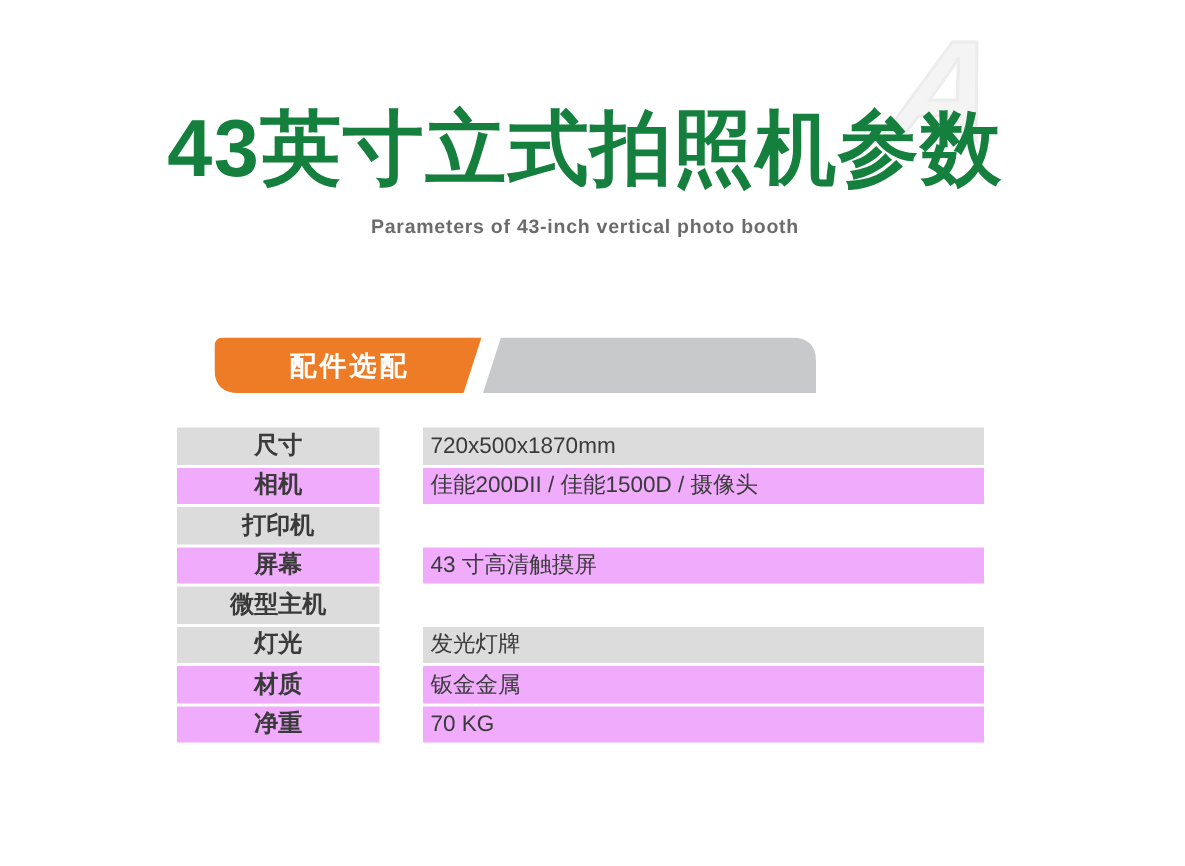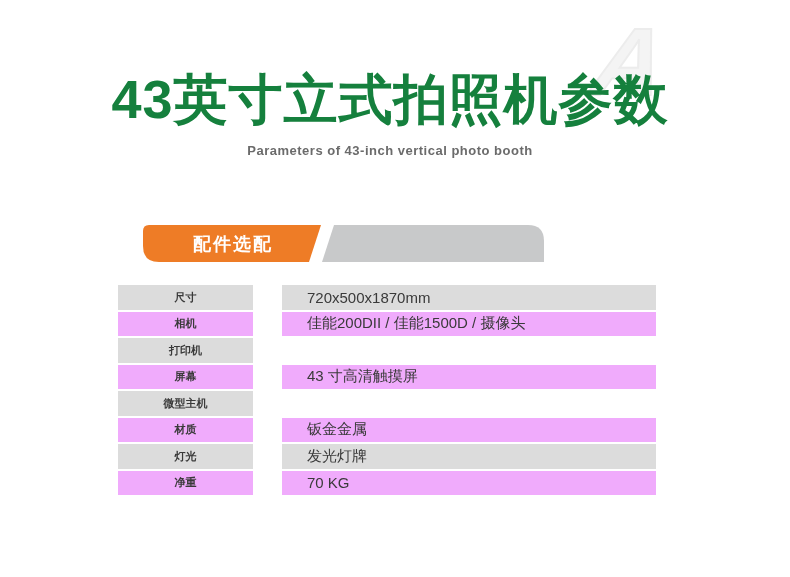--- a/index.html
+++ b/index.html
@@ -38,24 +38,24 @@
     cursor:pointer;
   }
   .tab-label.orange{ left:0; width:180px; color:#ffffff; }
   .tab-label.gray{ left:179px; width:222px; color:#1f1f1f; }
 
   .spec-table{ position:absolute; left:118px; top:285px; width:538px; }
   .row{ display:flex; height:24.5px; margin-bottom:2px; }
   .cell-label{
     width:135px; margin-right:29px;
     display:flex; align-items:center; justify-content:center;
-    font-size:11px; font-weight:600; color:#3a3a3a;
+    font-size:16px; font-weight:600; color:#3a3a3a;
   }
   .cell-value{
-    width:374px; padding-left:25px;
+    width:374px; padding-left:5px;
     display:flex; align-items:center;
     font-size:15px; font-weight:400; color:#3a3a3a;
     white-space:nowrap;
   }
   .row.dark .cell-label, .row.dark .cell-value{ background:#dcdcdc; }
   .row.light .cell-label, .row.light .cell-value{ background:#f0abfc; }
 </style>
 </head>
 <body>
 
@@ -86,27 +86,27 @@
     <div class="row dark">
       <div class="cell-label">打印机</div>
     </div>
     <div class="row light">
       <div class="cell-label">屏幕</div>
       <div class="cell-value">43 寸高清触摸屏</div>
     </div>
     <div class="row dark">
       <div class="cell-label">微型主机</div>
     </div>
+    <div class="row dark">
+      <div class="cell-label">灯光</div>
+      <div class="cell-value">发光灯牌</div>
+    </div>
     <div class="row light">
       <div class="cell-label">材质</div>
       <div class="cell-value">钣金金属</div>
-    </div>
-    <div class="row dark">
-      <div class="cell-label">灯光</div>
-      <div class="cell-value">发光灯牌</div>
     </div>
     <div class="row light">
       <div class="cell-label">净重</div>
       <div class="cell-value">70 KG</div>
     </div>
   </div>
 
 </div>
 
 </body></html>

